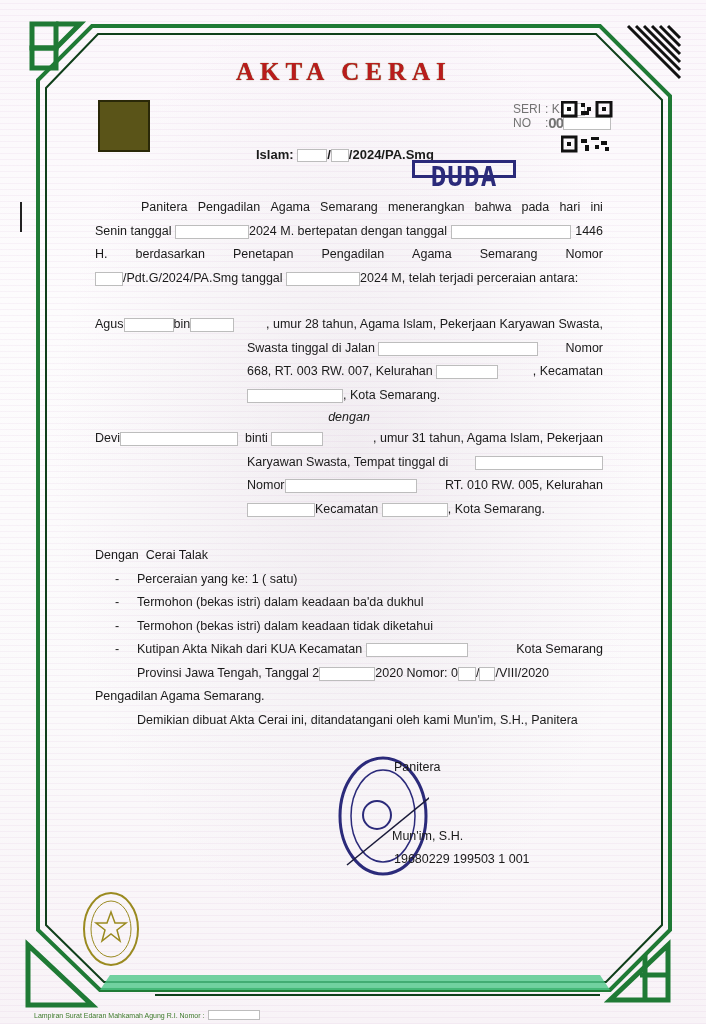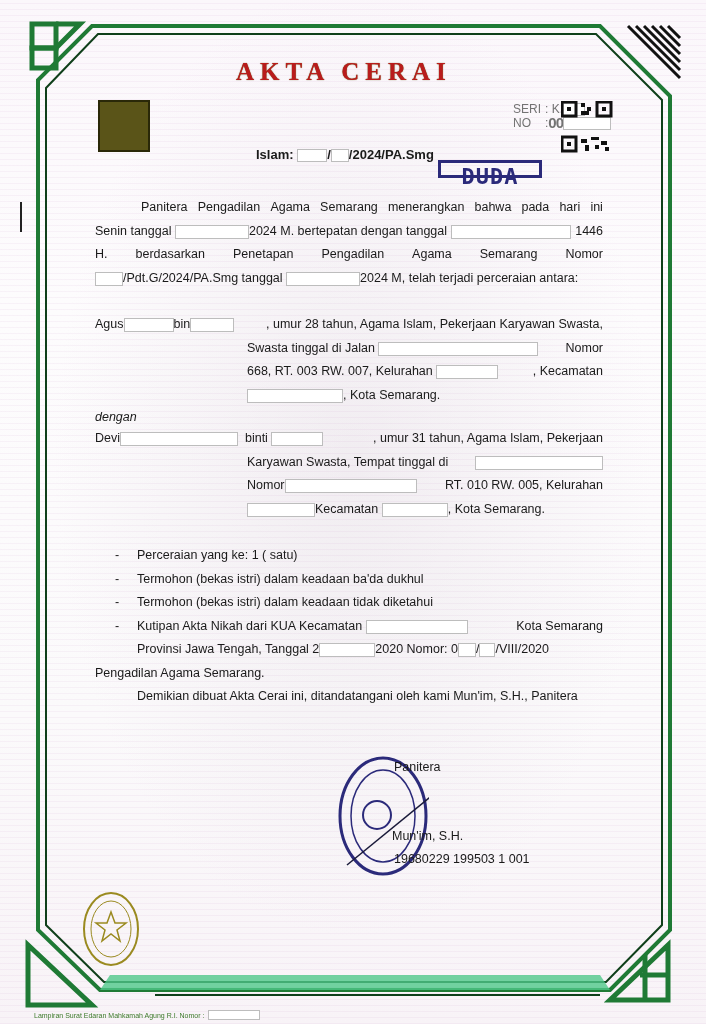--- a/index.html
+++ b/index.html
@@ -14,27 +14,27 @@
   .title{left:236px;top:58px;font-family:"Liberation Serif",serif;font-weight:bold;font-size:25px;letter-spacing:6px;color:#b91c1c;text-shadow:0 0 1px #5a5510;}
   .seri{left:513px;top:66px;font-size:12px;line-height:14px;color:#737373;margin-top:36px;}
   .seri .row{display:flex;align-items:center;height:14px;}
   .seri .lbl{width:32px;}
   .seri .val{font-weight:normal;}
   .blank{display:inline-block;border:1px solid #bdbdbd;background:#fff;height:13px;vertical-align:middle;box-sizing:border-box;}
   .no-zero{font-weight:bold;font-size:15px;letter-spacing:-1px;}
   .qr{left:561px;top:101px;width:52px;height:52px;}
   .emblem-top{left:98px;top:100px;width:52px;height:52px;background:#5a5418;border:2px solid #2a2808;box-sizing:border-box;}
   .nomor{left:256px;top:147px;font-weight:bold;font-size:13px;}
-  .stamp{left:412px;top:160px;width:104px;height:18px;border:3px solid #2b2a7a;box-sizing:border-box;color:#2b2a7a;font-family:"DejaVu Sans Mono",monospace;font-weight:bold;font-size:22px;text-align:center;line-height:28px;letter-spacing:1px;margin-left:26px;}
+  .stamp{left:412px;top:160px;width:104px;height:18px;border:3px solid #2b2a7a;box-sizing:border-box;color:#2b2a7a;font-family:"DejaVu Sans Mono",monospace;font-weight:bold;font-size:26px;text-align:center;line-height:28px;letter-spacing:1px;}
   .body{left:95px;top:196px;width:508px;font-size:12.5px;line-height:23.5px;}
   .line{display:flex;white-space:nowrap;}
   .j{justify-content:space-between;}
   .sub{padding-left:152px;}
   .b{height:14px;}
-  .center{font-style:italic;}
+  .center{justify-content:center;font-style:italic;}
   .list-item{display:flex;}
   .dash{width:42px;padding-left:20px;box-sizing:border-box;}
   .sig{left:380px;top:756px;font-size:12.5px;line-height:23px;}
   .seal-bottom{left:337px;top:755px;width:92px;height:122px;}
   .emblem-bottom{left:82px;top:890px;width:58px;height:78px;}
   .footer{left:34px;top:1010px;font-size:7px;color:#3c7a2a;display:flex;align-items:center;gap:4px;}
   .leftmark{left:20px;top:202px;width:2px;height:30px;background:#222;}
 </style>
 </head>
 <body>
@@ -201,20 +201,23 @@
   </div>
   <div class="line sub">
     <span class="blank b" style="width:68px;margin-top:5px"></span>
     <span>Kecamatan</span>&nbsp;
     <span class="blank b" style="width:66px;margin-top:5px"></span>
     <span>, Kota Semarang.</span>
   </div>
 
   <div style="height:23px"></div>
 
+  <div class="line">
+    <span style="white-space:pre">Dengan  Cerai Talak</span>
+  </div>
   <div class="list-item">
     <span class="dash">-</span>
     <span>Perceraian yang ke: 1 ( satu)</span>
   </div>
   <div class="list-item">
     <span class="dash">-</span>
     <span>Termohon (bekas istri) dalam keadaan ba'da dukhul</span>
   </div>
   <div class="list-item">
     <span class="dash">-</span>

